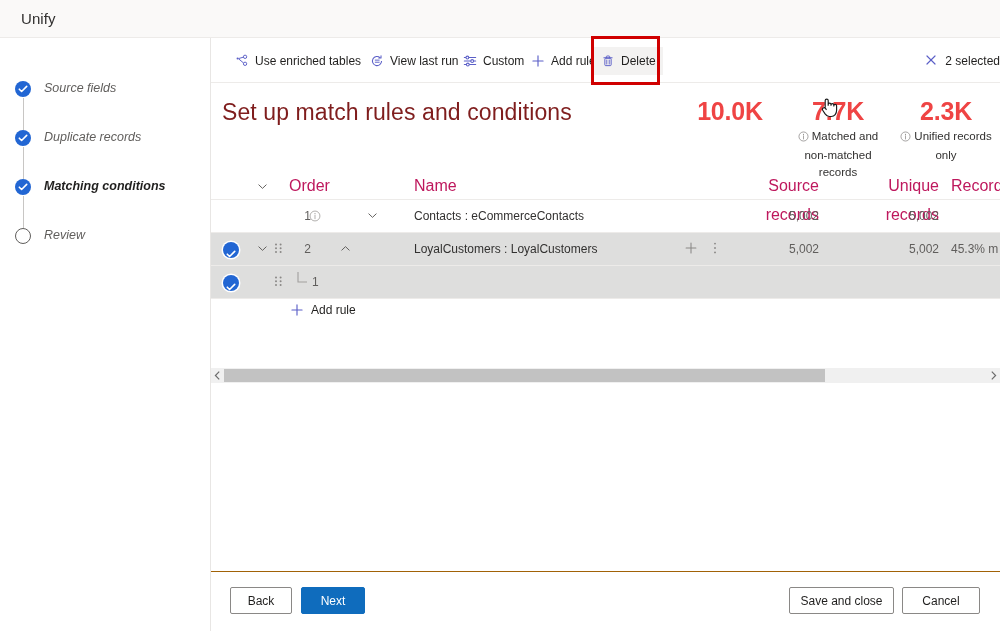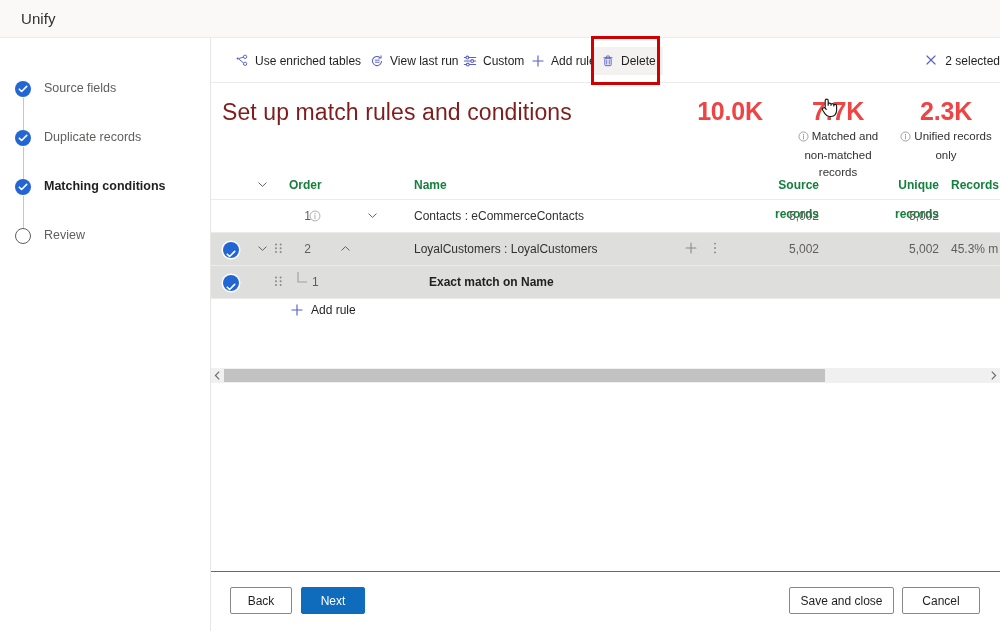--- a/index.html
+++ b/index.html
@@ -29,20 +29,21 @@
     font-size: 15px; color: #323130; font-weight: 400;
     letter-spacing: .1px;
   }
 
   
   .rail {
     position: absolute; left: 0; top: 38px;
     width: 211px; height: 593px;
     background: #ffffff;
     border-right: 1px solid #e8e6e4;
+    font-style: italic;
   }
   .steps { position: absolute; left: 15px; top: 42px; width: 190px; }
   .step {
     position: relative;
     height: 49px;
     display: flex; align-items: flex-start;
   }
   .step-mark {
     position: relative;
     width: 16px; height: 16px;
@@ -135,21 +136,21 @@
   }
 
   
   .grid {
     position: absolute; left: 0; top: 133px;
     width: 789px;
   }
   .ghead {
     position: relative; height: 29px;
     border-bottom: 1px solid #edebe9;
-    font-size: 12px; font-weight: bold; color: #15803d;
+    font-size: 16px; font-weight: normal; color: #be185d;
   }
   .ghead .cell, .grow .cell { position: absolute; top: 0; }
   .ghead .cell { line-height: 29px; }
 
   .grow {
     position: relative; height: 33px;
     border-bottom: 1px solid #edebe9;
     font-size: 12px; color: #323130;
   }
   .grow .cell { line-height: 33px; height: 33px; }
@@ -506,21 +507,20 @@
                 <circle cx="6.6" cy="10" r="1"></circle>
               </g>
           </svg>
         </div>
         <div class="cell" style="left:84px;width:18px;">
           <svg width="16" height="20" viewBox="0 0 16 20" style="vertical-align:-5px">
               <path d="M3 1v10h9" fill="none" stroke="#a19f9d" stroke-width="1.1"></path>
             </svg>
         </div>
         <div class="cell mono-dim" style="left:101px;width:22px;text-align:left;">1</div>
-        <div class="cell c-name bold-name" style="left:218px;">Exact match on Name</div>
         <div class="cell c-src mono-dim"></div>
         <div class="cell c-uniq mono-dim"></div>
         <div class="cell c-recs mono-dim"></div>
       </div>
 
       <div class="addrule-row">
         <div class="addrule">
           <span class="gi">
             <svg width="14" height="14" viewBox="0 0 16 16" style="vertical-align:-3px">
                 <path d="M8 2.2v11.6M2.2 8h11.6" stroke="#5b5fc7" stroke-width="1.3" stroke-linecap="round"></path>

